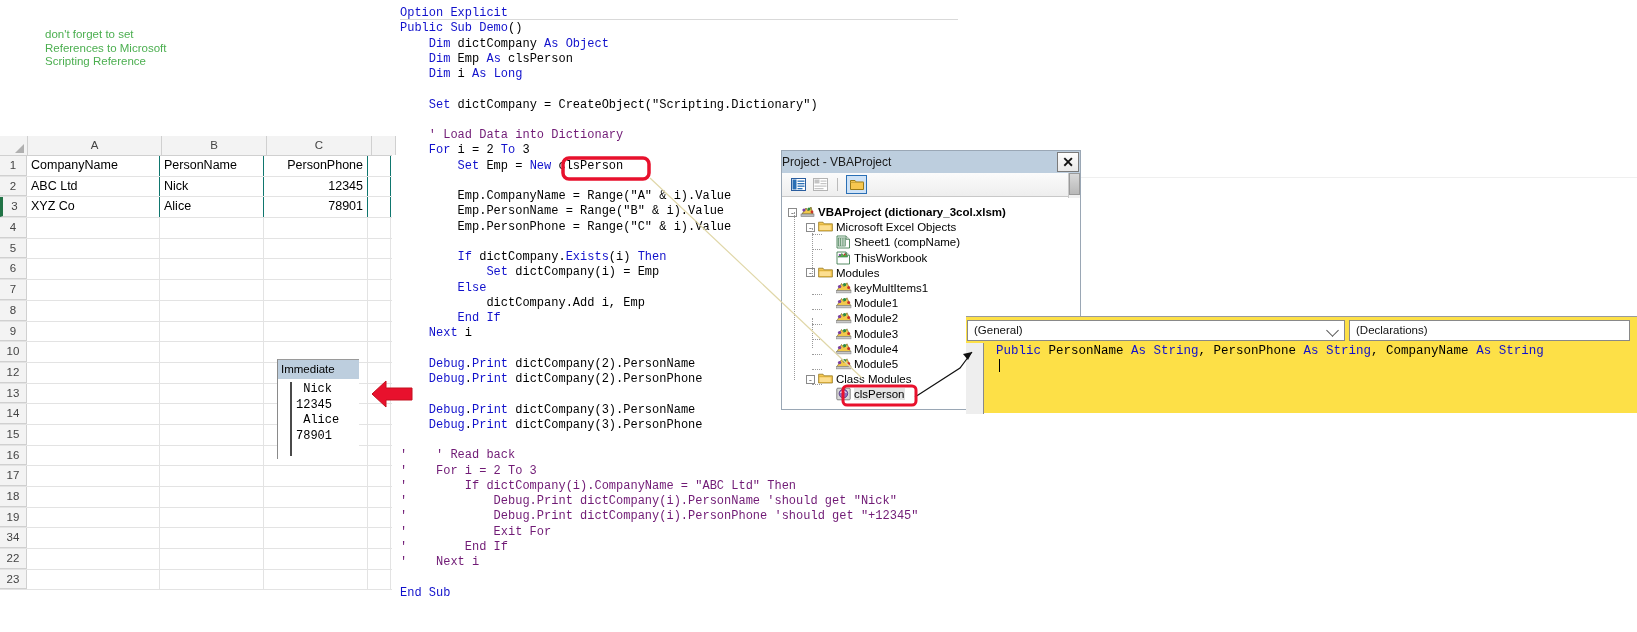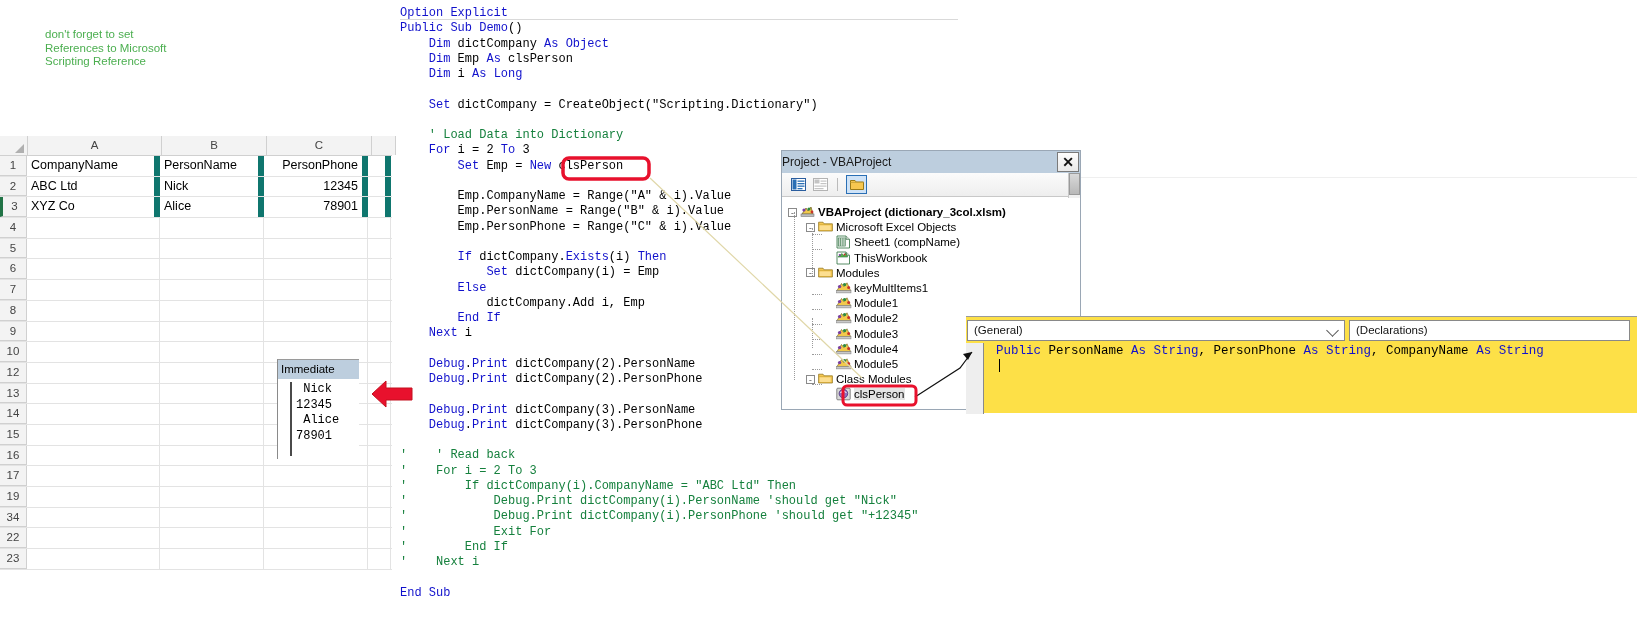--- a/index.html
+++ b/index.html
@@ -45,31 +45,31 @@
     border-right:1px solid #d0d0d0;border-bottom:1px solid #d0d0d0;
     box-sizing:border-box;
   }
   .cell{
     font-size:12.5px;color:#000;line-height:19.7px;
     border-right:1px solid #e3e3e3;padding:0 4px;box-sizing:border-box;
     overflow:hidden;white-space:nowrap;
   }
   .cell.num{text-align:right;}
   .row-sel .row-head{border-left:3px solid #217346;}
-  .filled .cell{border-right:6px solid #0f766e;}
+  .filled .cell{border-right:1px solid #0f766e;}
 
   
   #code-main{
     left:400px;top:6px;width:600px;
     font-family:"Liberation Mono","DejaVu Sans Mono",monospace;
     font-size:12px;line-height:15.25px;white-space:pre;
   }
   #code-top-rule{left:400px;top:19px;width:558px;height:1px;background:#d9d9d9;}
   .kw{color:#1111cc;}
-  .cm{color:#15803d;}
+  .cm{color:#701a75;}
   .pl{color:#000000;}
 
   
   #immediate{
     left:277px;top:359px;width:81px;height:99px;
     background:#ffffff;
     border-left:1px solid #8a8a8a;
     border-top:1px solid #9a9a9a;
   }
   #immediate-title{
@@ -302,20 +302,27 @@
         </div>
         <div class="grid-row">
           <div class="row-head">16</div>
           <div class="cell cA"></div>
           <div class="cell cB"></div>
           <div class="cell cC"></div>
           <div class="cell cD"></div>
         </div>
         <div class="grid-row">
           <div class="row-head">17</div>
+          <div class="cell cA"></div>
+          <div class="cell cB"></div>
+          <div class="cell cC"></div>
+          <div class="cell cD"></div>
+        </div>
+        <div class="grid-row">
+          <div class="row-head">18</div>
           <div class="cell cA"></div>
           <div class="cell cB"></div>
           <div class="cell cC"></div>
           <div class="cell cD"></div>
         </div>
         <div class="grid-row">
           <div class="row-head">19</div>
           <div class="cell cA"></div>
           <div class="cell cB"></div>
           <div class="cell cC"></div>

